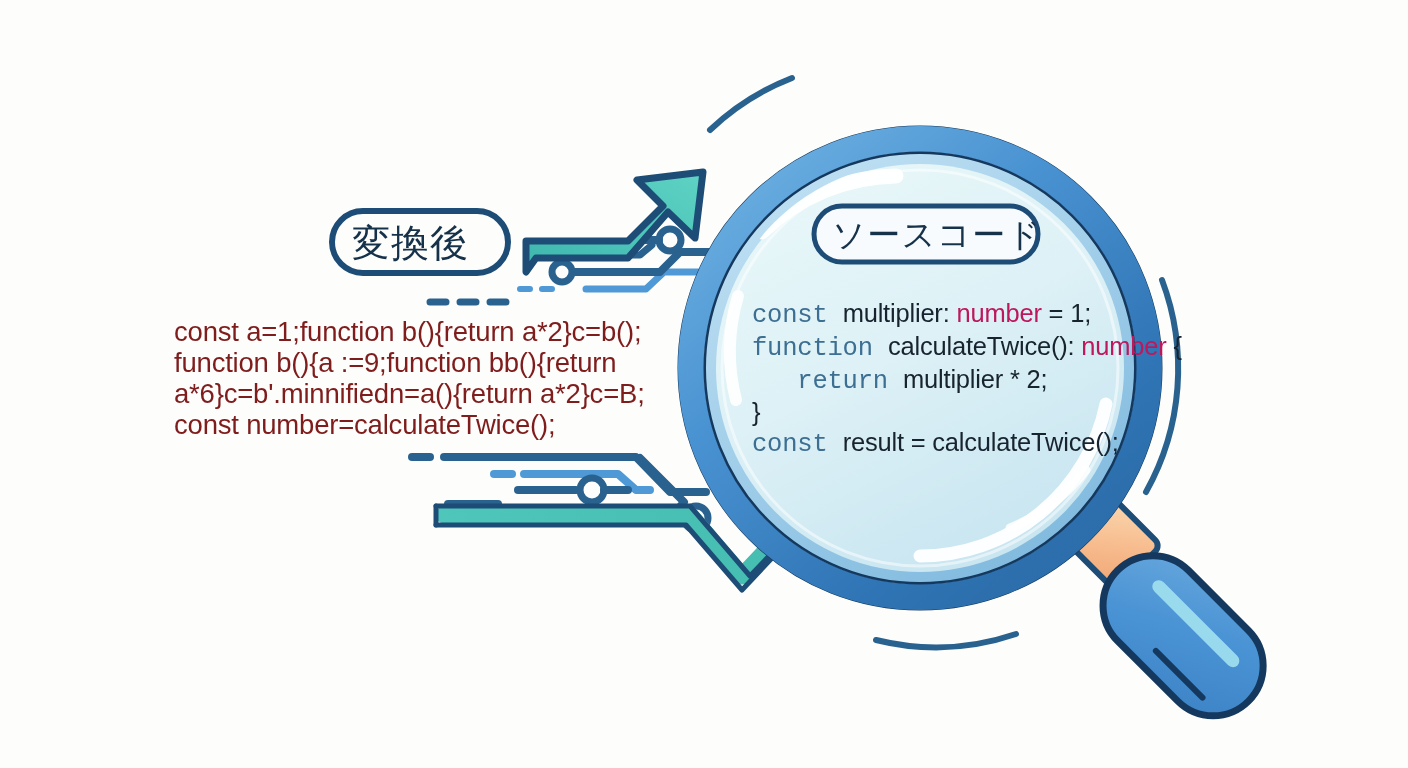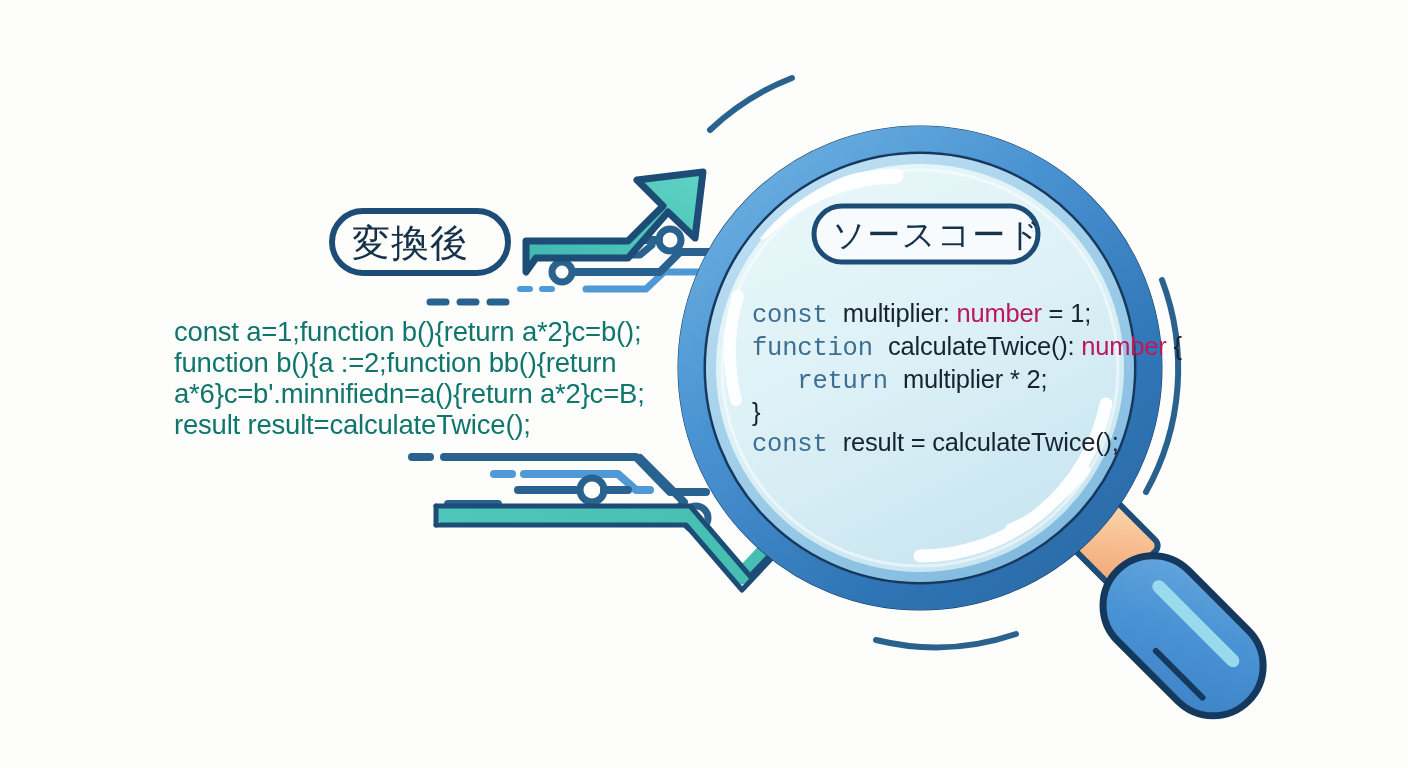--- a/index.html
+++ b/index.html
@@ -29,21 +29,21 @@
   }
 
   
   #minified-code {
     left: 174px;
     top: 316px;
     width: 500px;
     font-family: "Liberation Sans", "DejaVu Sans", sans-serif;
     font-size: 27.5px;
     line-height: 31px;
-    color: #0f766e;
+    color: #7f1d1d;
     letter-spacing: -0.2px;
     white-space: pre;
   }
   #minified-code .cline { display: block; }
 
   
   #source-code {
     left: 752px;
     top: 298px;
     width: 400px;
@@ -212,17 +212,17 @@
 
     <rect x="332" y="211" width="176" height="62" rx="31" fill="none" stroke="#1d4c76" stroke-width="6"></rect>
 
     <rect x="814" y="206" width="224" height="56" rx="28" fill="#f7fbfd" stroke="#1d4c76" stroke-width="5"></rect>
   </svg>
 
   <div class="badge-label" id="badge-source-label">ソースコード</div>
 
   <div class="badge-label" id="badge-after-label">変換後</div>
 
-  <div class="layer" id="minified-code"><span class="cline">const a=1;function b(){return a*2}c=b();</span><span class="cline">function b(){a :=2;function bb(){return</span><span class="cline">a*6}c=b'.minnifiedn=a(){return a*2}c=B;</span><span class="cline">result result=calculateTwice();</span></div>
+  <div class="layer" id="minified-code"><span class="cline">const a=1;function b(){return a*2}c=b();</span><span class="cline">function b(){a :=9;function bb(){return</span><span class="cline">a*6}c=b'.minnifiedn=a(){return a*2}c=B;</span><span class="cline">const number=calculateTwice();</span></div>
 
   <div class="layer" id="source-code"><span class="cline"><span class="kw">const </span><span class="plain">multiplier: </span><span class="type">number </span><span class="plain">= 1;</span></span><span class="cline"><span class="kw">function </span><span class="plain">calculateTwice(): </span><span class="type">number </span><span class="plain">{</span></span><span class="cline"><span class="kw">   return </span><span class="plain">multiplier * 2;</span></span><span class="cline"><span class="plain">}</span></span><span class="cline"><span class="kw">const </span><span class="plain">result = calculateTwice();</span></span></div>
 
 </div>
 
 </body></html>

